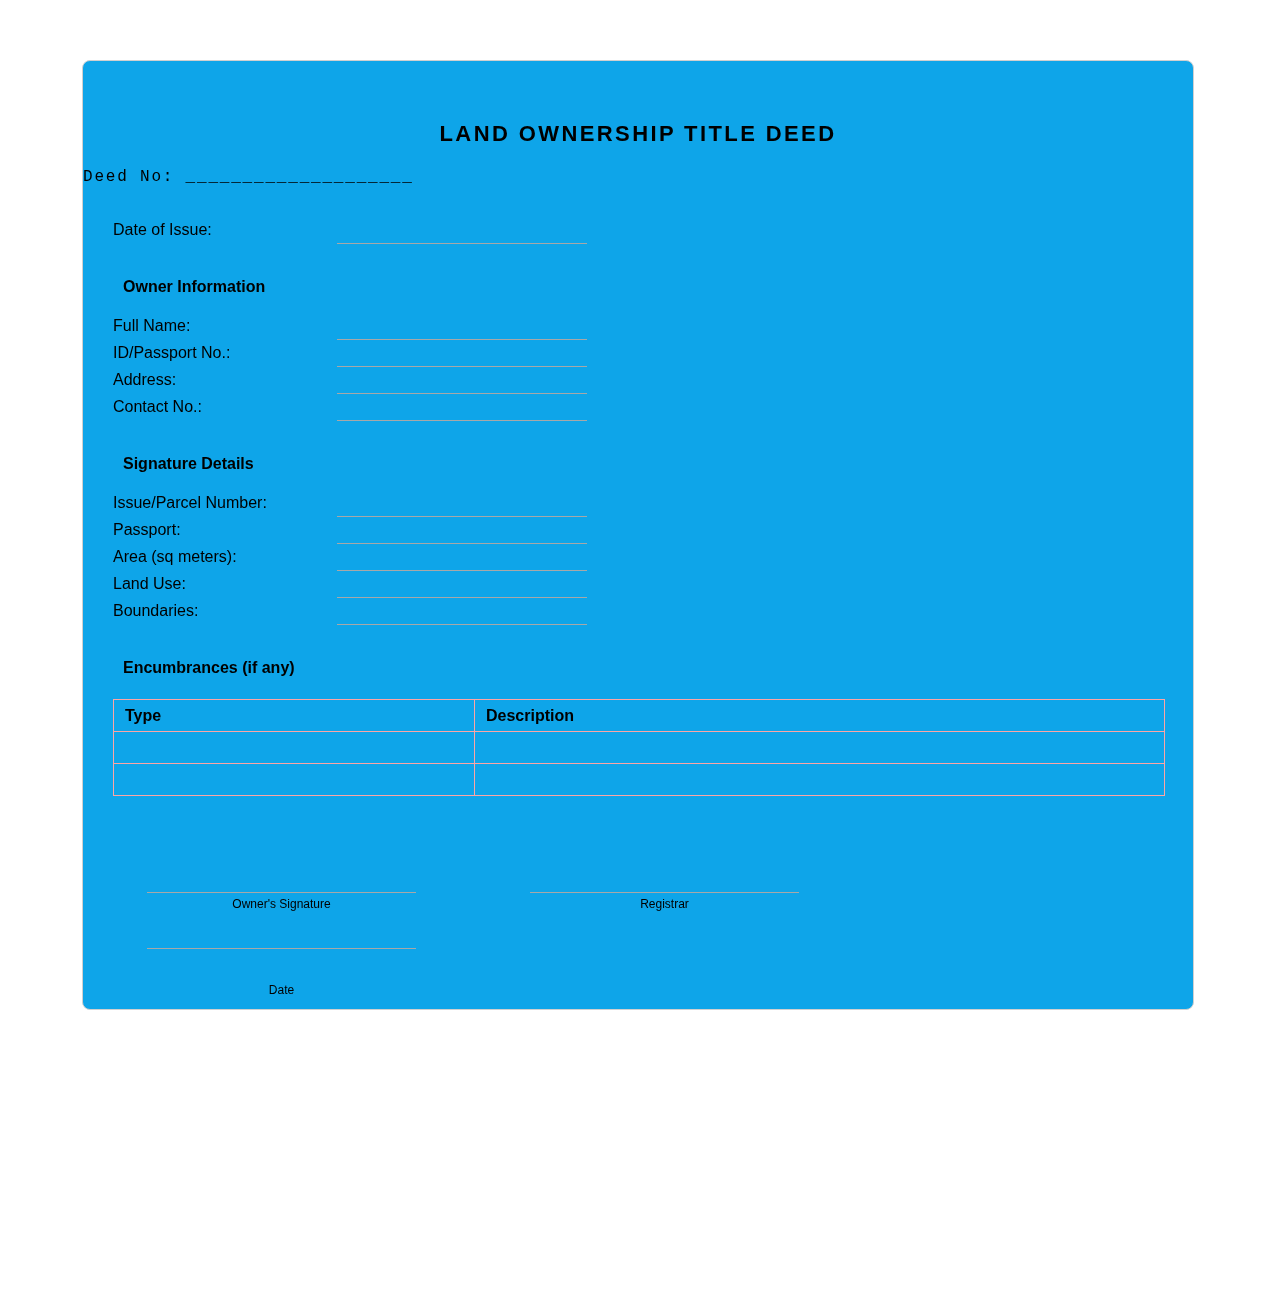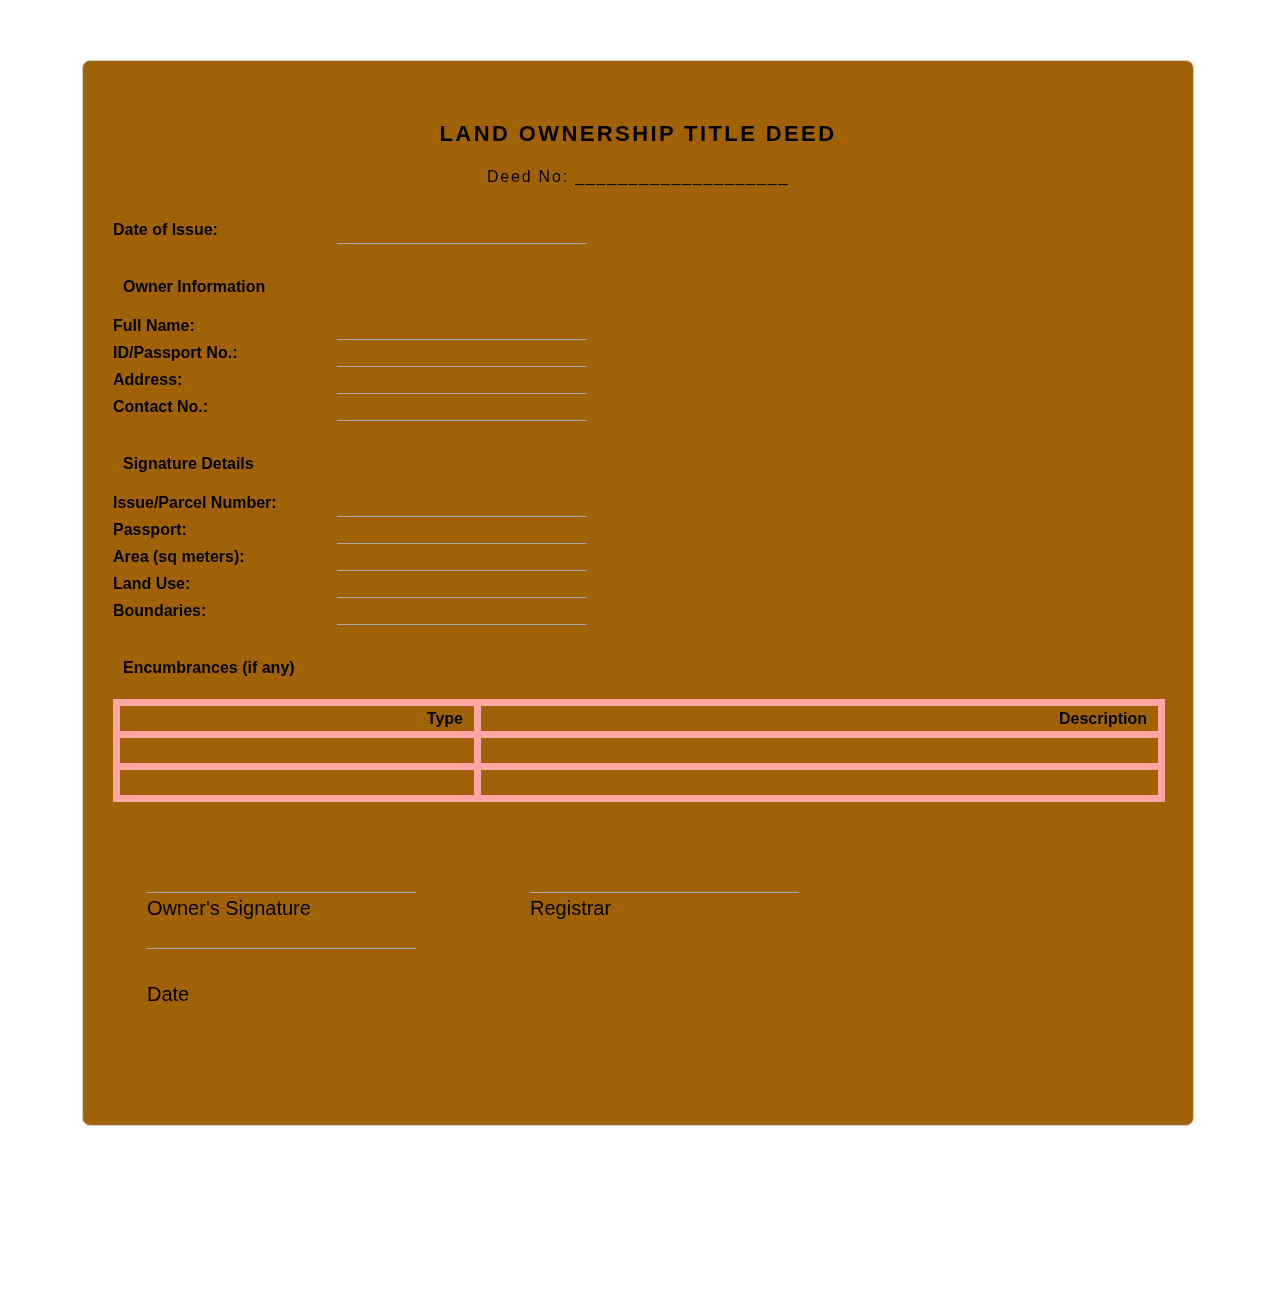--- a/index.html
+++ b/index.html
@@ -1,27 +1,27 @@
 <!DOCTYPE html>
 <html><head>
   <meta charset="utf-8">
   <style>
     html, body { margin: 0; padding: 0; background: #ffffff; }
     body { width: 1278px; height: 1300px; position: relative; font-family: "Liberation Sans", sans-serif; color: #000; }
-    .card { position: absolute; left: 82px; top: 60px; width: 1112px; height: 1066px; border: 1px solid #d0d0d0; border-radius: 8px; box-sizing: border-box; background: #a16207; }
+    .card { position: absolute; left: 82px; top: 60px; width: 1112px; height: 950px; border: 1px solid #d0d0d0; border-radius: 8px; box-sizing: border-box; background: #0ea5e9; }
     .title { position: absolute; left: 0; right: 0; top: 60px; text-align: center; font-weight: bold; font-size: 22px; letter-spacing: 2.4px; }
-    .deedno { position: absolute; left: 0; right: 0; top: 107px; text-align: center; font-size: 16px; letter-spacing: 1.8px; }
-    .label { position: absolute; left: 30px; font-weight: bold; font-size: 16px; }
+    .deedno { position: absolute; left: 0; right: 0; top: 107px; font-size: 16px; letter-spacing: 1.8px; font-family: Liberation Mono, monospace; }
+    .label { position: absolute; left: 30px; font-weight: normal; font-size: 16px; }
     .line { position: absolute; left: 254px; width: 250px; height: 0; border-top: 1px solid #a8a8a8; }
     .section { position: absolute; left: 40px; font-weight: bold; font-size: 16px; }
     table.enc { position: absolute; left: 30px; top: 638px; width: 1052px; border-collapse: collapse; font-size: 16px; }
-    table.enc th, table.enc td { border: 7px solid #fca5a5; height: 32px; padding: 0 11px; text-align: right; box-sizing: border-box; }
+    table.enc th, table.enc td { border: 1px solid #fca5a5; height: 32px; padding: 0 11px; text-align: left; box-sizing: border-box; }
     table.enc th { font-weight: bold; }
     .sigline { position: absolute; width: 269px; height: 0; border-top: 1px solid #a8a8a8; }
-    .siglabel { position: absolute; width: 269px; text-align: left; font-size: 20px; }
+    .siglabel { position: absolute; width: 269px; text-align: center; font-size: 12px; }
   </style>
 </head>
 <body>
 
 <div class="card">
   <div class="title">LAND OWNERSHIP TITLE DEED</div>
   <div class="deedno">Deed No: ____________________</div>
 
   <div class="label" style="top:160px">Date of Issue:</div>
   <div class="line" style="top:182px"></div>

